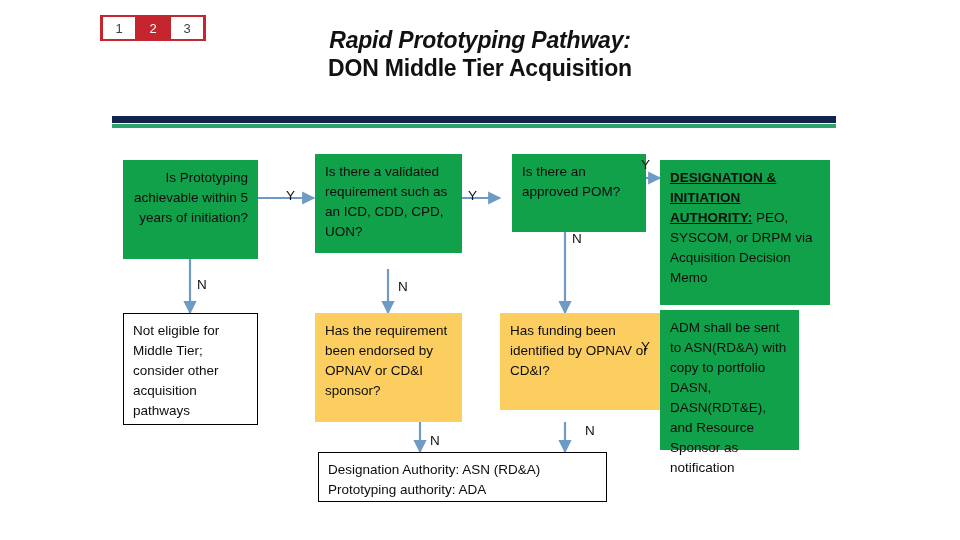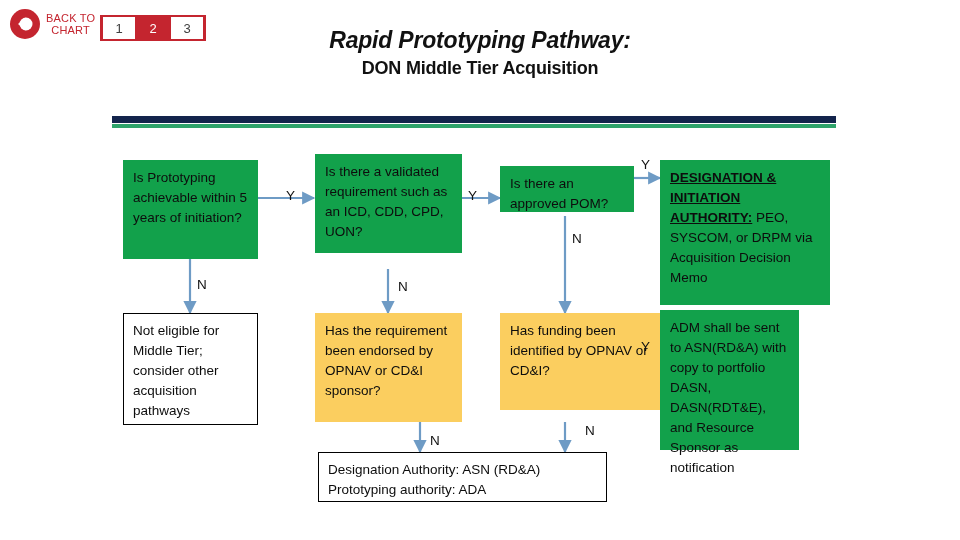--- a/index.html
+++ b/index.html
@@ -86,21 +86,21 @@
   }
   .title-line1 {
     font-size: 23px;
     font-style: italic;
     font-weight: bold;
     color: #111111;
     line-height: 28px;
     letter-spacing: -0.2px;
   }
   .title-line2 {
-    font-size: 18px;
+    font-size: 23px;
     font-weight: bold;
     color: #111111;
     line-height: 28px;
     letter-spacing: -0.2px;
   }
   .title-date {
     font-size: 12px;
     font-weight: bold;
     color: #111111;
     margin-top: 7px;
@@ -166,33 +166,20 @@
     width: 960px;
     height: 540px;
     pointer-events: none;
   }
 </style>
 </head>
 <body>
 
 <div id="slide">
 
-  <div class="back-to-chart">
-    <span class="back-icon-wrap">
-      <svg class="back-icon" viewBox="0 0 36 36" xmlns="http://www.w3.org/2000/svg">
-        <circle cx="19" cy="18" r="15" fill="#C4252F"></circle>
-        <path d="M19 6 L19 30 L4 18 Z" fill="#C4252F"></path>
-        <path d="M19 11 A7 7 0 1 1 12 18 L18 18 L18 25 L12 18" fill="none" stroke="#ffffff" stroke-width="0"></path>
-        <circle cx="20" cy="18" r="6.5" fill="#ffffff"></circle>
-        <path d="M20 11.5 L20 24.5 L12 18 Z" fill="#ffffff"></path>
-      </svg>
-    </span>
-    <span class="back-label">BACK TO
-CHART</span>
-  </div>
 
   <div class="tabs">
     <div class="tab">1</div>
     <div class="tab active">2</div>
     <div class="tab">3</div>
   </div>
 
   <div class="title-block">
     <div class="title-line1">Rapid Prototyping Pathway:</div>
     <div class="title-line2">DON Middle Tier Acquisition</div>
@@ -224,29 +211,29 @@
       <line x1="565" y1="216" x2="565" y2="313"></line>
 
       <line x1="420" y1="422" x2="420" y2="452"></line>
 
       <line x1="634" y1="350" x2="660" y2="350"></line>
 
       <line x1="565" y1="422" x2="565" y2="452"></line>
     </g>
   </svg>
 
-  <div class="box box-green" style="left:123px; top:160px; width:135px; height:99px;">
+  <div class="box box-green" style="left:123px; top:160px; width:135px; height:99px;text-align:right;">
     <span>Is Prototyping achievable within 5 years of initiation?</span>
   </div>
 
   <div class="box box-green" style="left:315px; top:154px; width:147px; height:99px;">
     <span>Is there a validated requirement such as an ICD, CDD, CPD, UON?</span>
   </div>
 
-  <div class="box box-green" style="left:500px; top:154px; width:134px; height:46px;margin-top:12px;">
+  <div class="box box-green" style="left:512px; top:154px; width:134px; height:78px;">
     <span>Is there an approved POM?</span>
   </div>
 
   <div class="box box-green" style="left:660px; top:160px; width:170px; height:145px;">
     <span class="emph">DESIGNATION &amp; INITIATION AUTHORITY:</span>
     <span>PEO, SYSCOM, or DRPM via Acquisition Decision Memo</span>
   </div>
 
   <div class="box box-yellow" style="left:315px; top:313px; width:147px; height:109px;">
     <span>Has the requirement been endorsed by OPNAV or CD&amp;I sponsor?</span>

